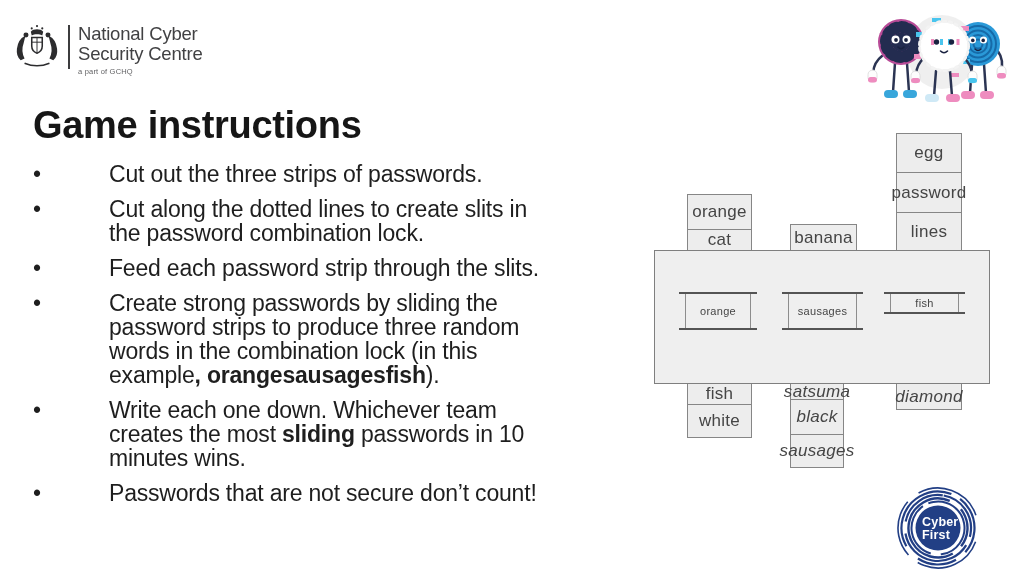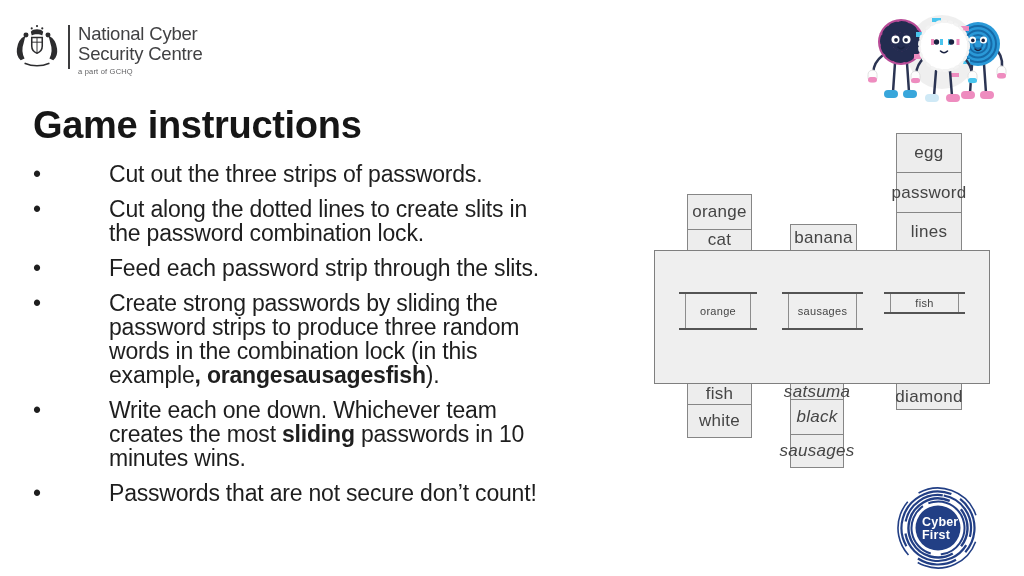--- a/index.html
+++ b/index.html
@@ -192,21 +192,21 @@
       </div>
       <div class="strip" style="left: 687px; top: 383px; width: 65px;">
         <div class="cell" style="height: 22px;">fish</div>
         <div class="cell" style="height: 33px;">white</div>
       </div>
       <div class="strip" style="left: 790px; top: 383px; width: 54px; font-style: italic;">
         <div class="cell" style="height: 17px;">satsuma</div>
         <div class="cell" style="height: 35px;">black</div>
         <div class="cell" style="height: 33px;">sausages</div>
       </div>
-      <div class="strip" style="left: 896px; top: 383px; width: 66px;">
+      <div class="strip" style="left: 896px; top: 383px; width: 66px; font-style: italic;">
         <div class="cell" style="height: 27px;">diamond</div>
       </div>
       <div class="slot" style="left: 679px; top: 292px; width: 78px; height: 38px;">
         <span>orange</span>
       </div>
       <div class="slot" style="left: 782px; top: 292px; width: 81px; height: 38px;">
         <span>sausages</span>
       </div>
       <div class="slot" style="left: 884px; top: 292px; width: 81px; height: 22px;">
         <span>fish</span>

